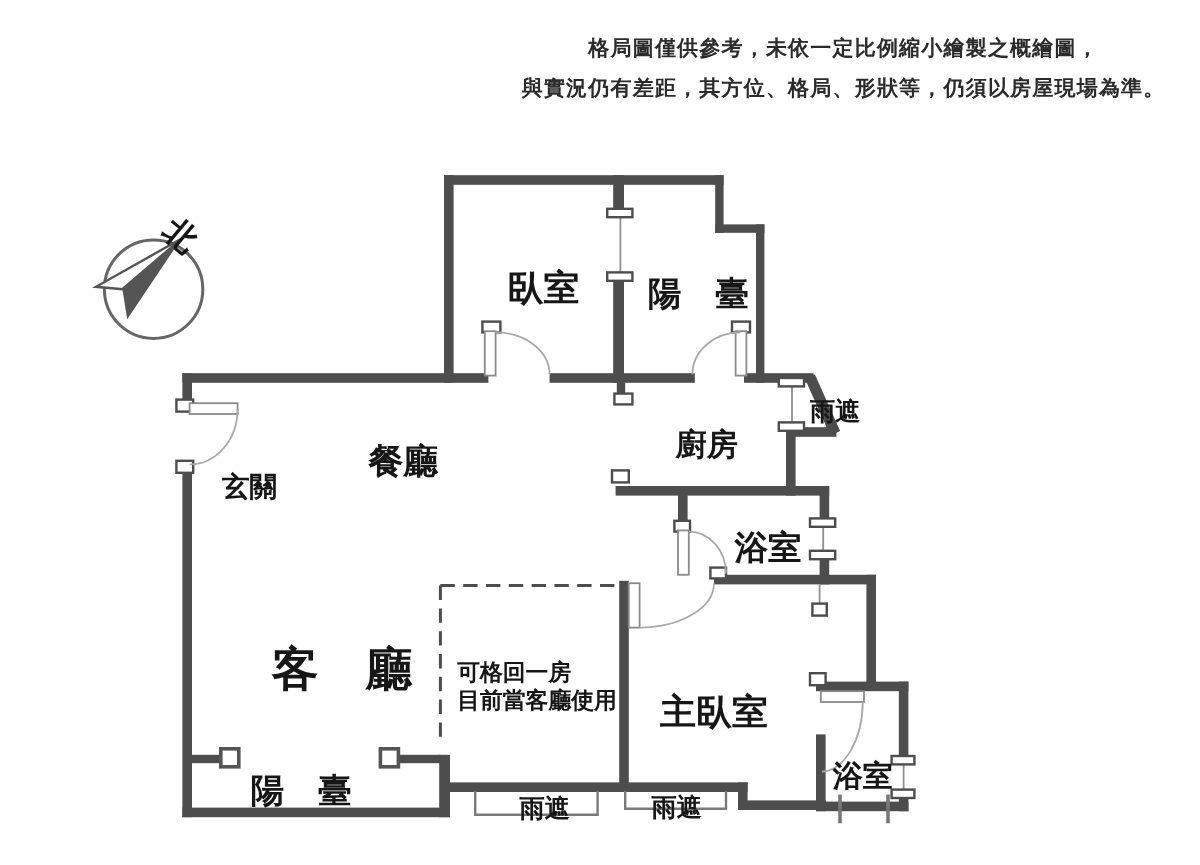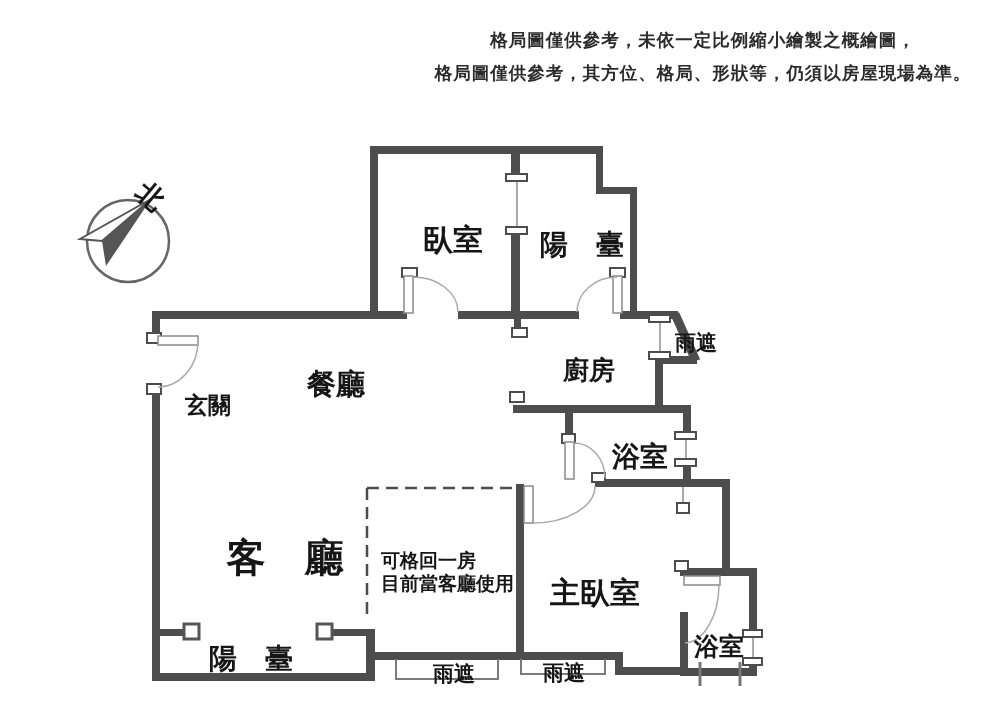--- a/index.html
+++ b/index.html
@@ -24,21 +24,21 @@
   svg text{font-family:"Liberation Sans","DejaVu Sans",sans-serif;fill:var(--ink);font-weight:700;}
   .sm{font-weight:600;}
 </style>
 </head>
 <body>
 
 <div class="stage">
 
   <div class="disclaimer">
     <div>格局圖僅供參考，未依一定比例縮小繪製之概繪圖，</div>
-    <div>格局圖僅供參考，其方位、格局、形狀等，仍須以房屋現場為準。</div>
+    <div>與實況仍有差距，其方位、格局、形狀等，仍須以房屋現場為準。</div>
   </div>
 
   <svg width="1000" height="721" viewBox="0 0 1000 721">
 
     <g>
 
       <rect class="w" x="370" y="146" width="233" height="8"></rect>
       <rect class="w" x="370" y="146" width="8" height="173"></rect>
       <rect class="w" x="596" y="146" width="7" height="48"></rect>
       <rect class="w" x="596" y="187" width="41" height="7"></rect>

